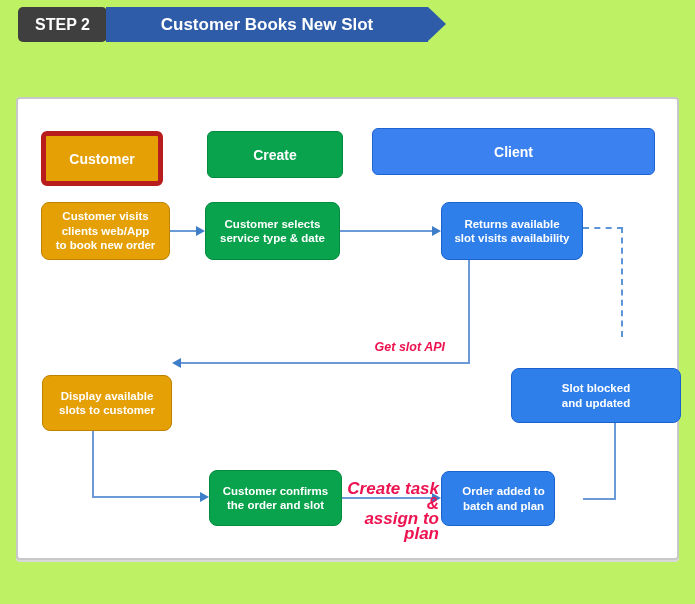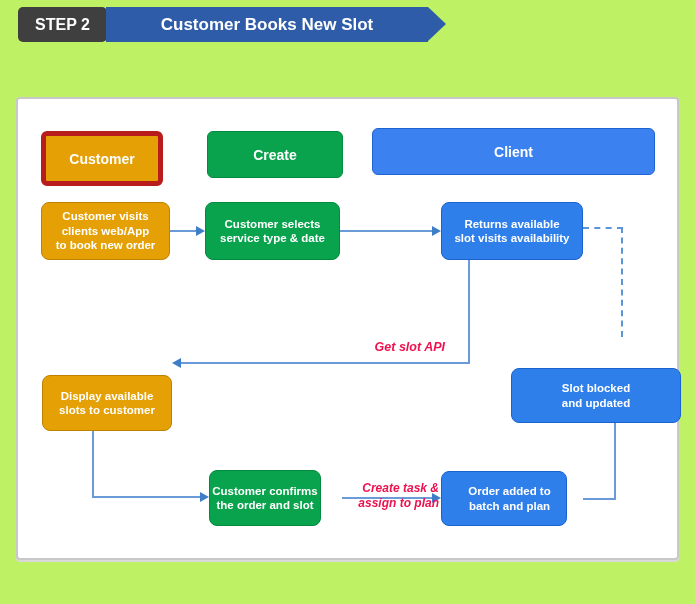--- a/index.html
+++ b/index.html
@@ -44,37 +44,37 @@
     white-space:pre-line;padding:2px;box-sizing:border-box;
   }
   .node-orange{background:#E4A004;border:1.5px solid #bd8300;}
   .node-green{background:#0AA34D;border:1.5px solid #028a3e;}
   .node-blue{background:#2F7FEB;border:1.5px solid #1a63cf;}
   .n-customer-visits{left:41px;top:202px;width:129px;height:58px;}
   .n-customer-selects{left:205px;top:202px;width:135px;height:58px;}
   .n-returns-available{left:441px;top:202px;width:142px;height:58px;}
   .n-display-available{left:42px;top:337px;width:130px;height:56px;margin-top:38px;}
   .n-slot-blocked{left:511px;top:336px;width:170px;height:55px;margin-top:32px;}
-  .n-customer-confirms{left:209px;top:470px;width:112px;height:56px;}
-  .n-order-added{left:441px;top:471px;width:126px;height:55px;padding-left:13px;}
+  .n-customer-confirms{left:209px;top:470px;width:133px;height:56px;}
+  .n-order-added{left:441px;top:471px;width:114px;height:55px;padding-left:13px;}
   
   .line{position:absolute;background:#6A9BD8;}
   .dash-h{position:absolute;border-top:2px dashed #5B95D8;}
   .dash-v{position:absolute;border-left:2px dashed #5B95D8;}
   .head{position:absolute;width:0;height:0;}
   .head-right{border-top:5px solid transparent;border-bottom:5px solid transparent;border-left:9px solid #3E7EC9;}
   .head-left{border-top:5px solid transparent;border-bottom:5px solid transparent;border-right:9px solid #3E7EC9;}
   .head-up{border-left:5px solid transparent;border-right:5px solid transparent;border-bottom:9px solid #3E7EC9;}
   
   .edge-label{
     position:absolute;color:#ED1250;font-style:italic;font-weight:700;
     text-align:right;white-space:pre-line;z-index:3;
   }
   .l-get-slot{left:330px;top:340px;width:115px;font-size:12.5px;}
-  .l-create-task{left:345px;top:481px;width:94px;font-size:12px;line-height:15px;}
+  .l-create-task{left:345px;top:481px;width:94px;font-size:17px;line-height:15px;}
 </style>
 </head>
 <body>
 
 <div id="canvas">
 
   <div class="step-badge">STEP 2</div>
   <div class="title-bar">Customer Books New Slot</div>
   <div class="title-tip"></div>
 

